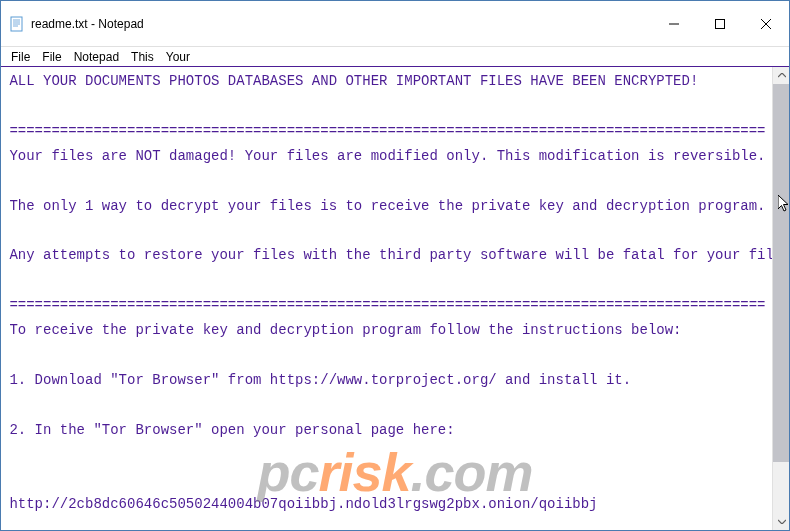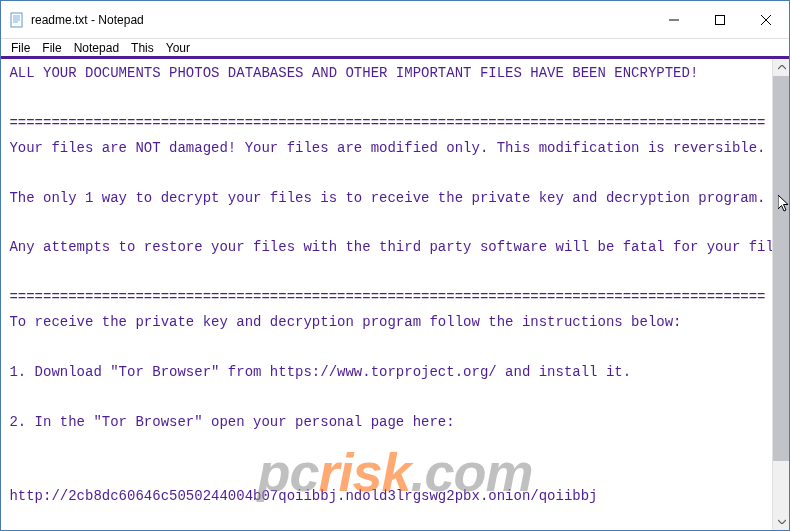--- a/index.html
+++ b/index.html
@@ -13,21 +13,21 @@
 }
 .window {
   width: 790px;
   height: 531px;
   background: #fff;
   border: 1px solid #4a7bb0;
   display: flex;
   flex-direction: column;
 }
 .titlebar {
-  height: 38px;
+  height: 46px;
   background: #fff;
   display: flex;
   align-items: center;
   border-bottom: 1px solid #e0e0e0;
 }
 .title-icon {
   width: 16px;
   height: 16px;
   margin-left: 8px;
   margin-right: 6px;
@@ -48,21 +48,21 @@
   display: flex;
   align-items: center;
   justify-content: center;
   cursor: pointer;
 }
 .menubar {
   height: 20px;
   display: flex;
   align-items: center;
   padding-left: 4px;
-  border-bottom: 3px solid #4c1d95;
+  border-bottom: 1px solid #4c1d95;
   font-size: 12px;
 }
 .menu-item {
   padding: 2px 6px;
   cursor: pointer;
 }
 .content-area {
   flex: 1;
   display: flex;
   overflow: hidden;

